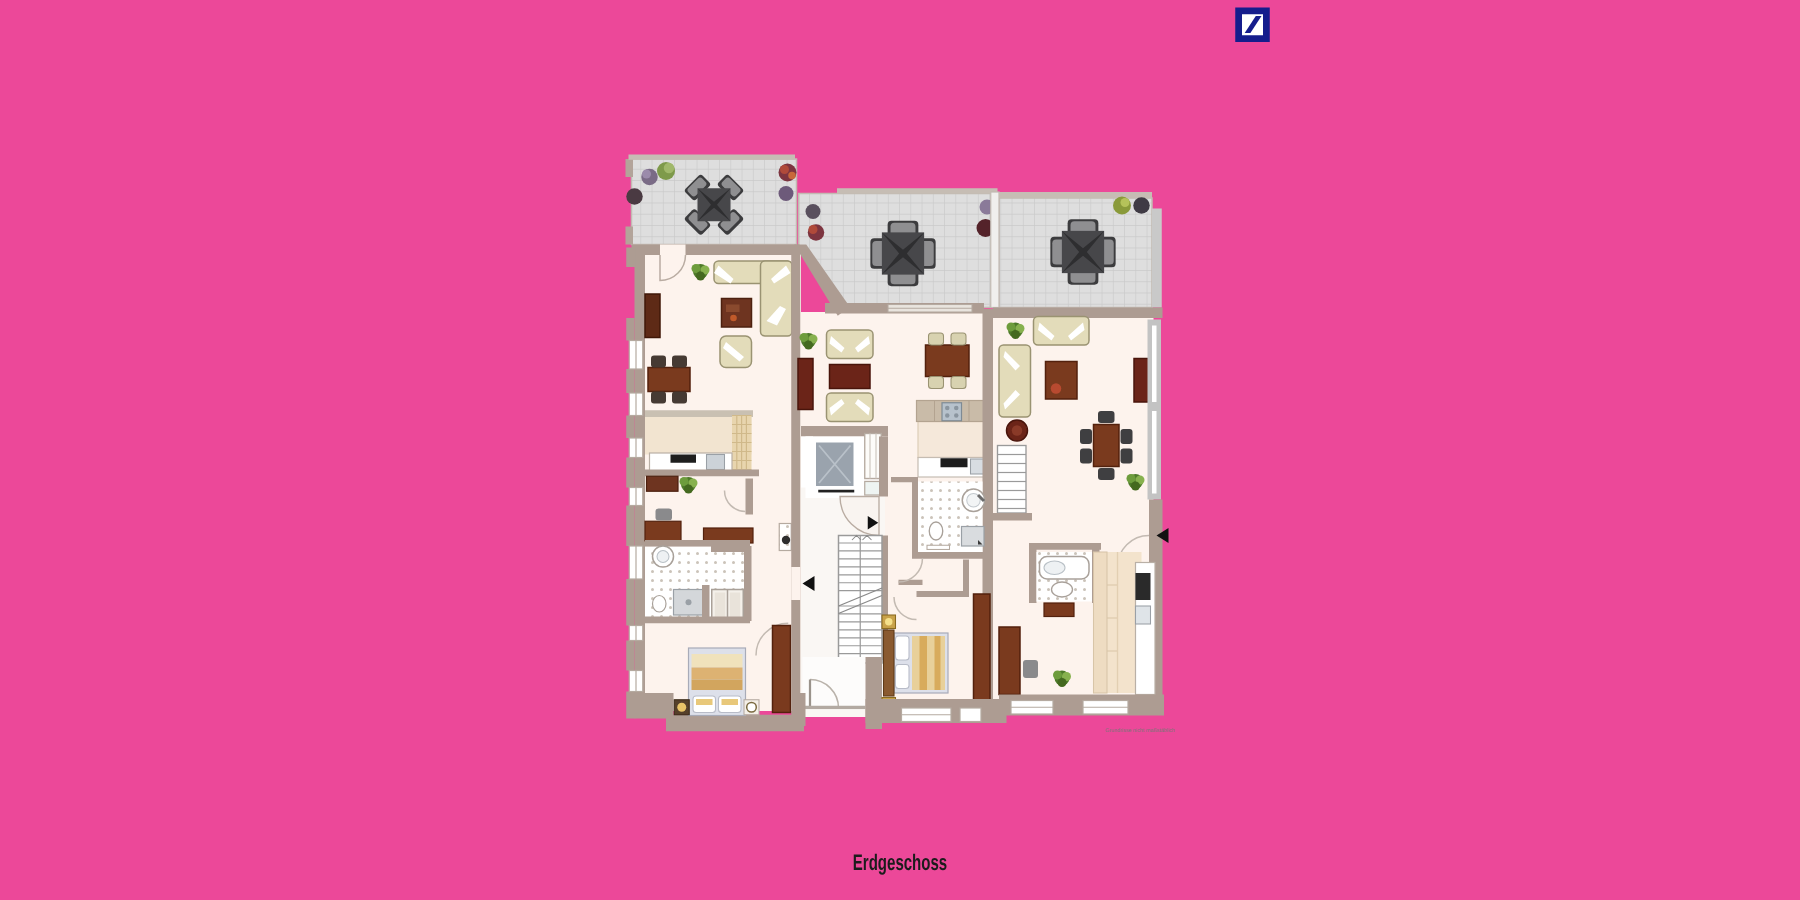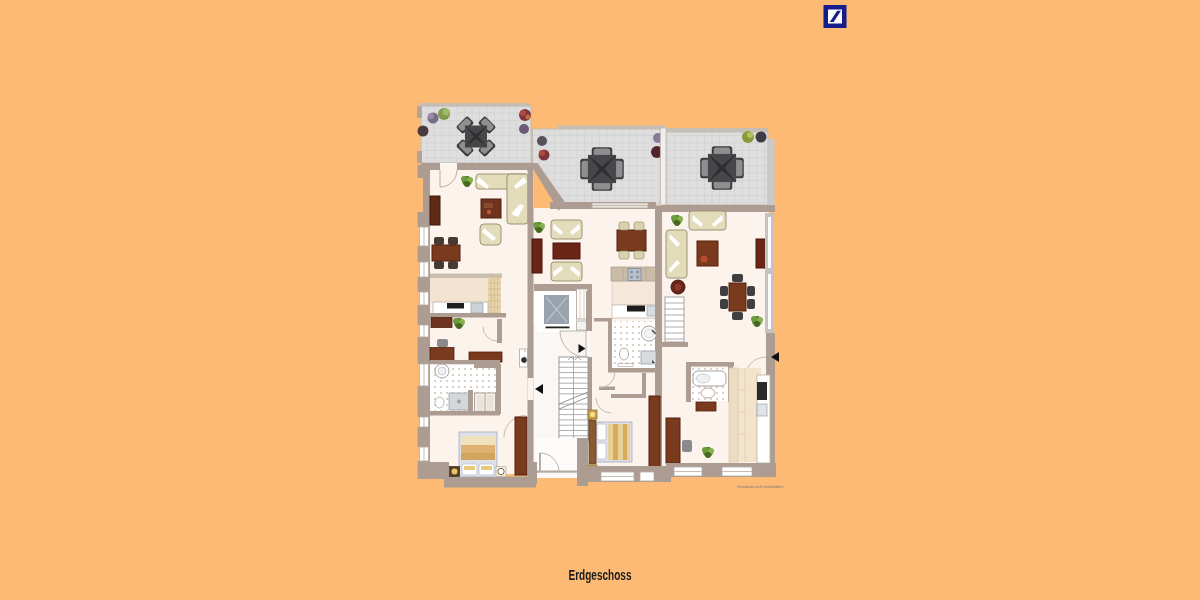--- a/index.html
+++ b/index.html
@@ -1,16 +1,16 @@
 <!DOCTYPE html>
 <html><head>
 <meta charset="utf-8">
 <style>
   html,body{margin:0;padding:0;background:#ffffff;}
-  .page{position:relative;width:1200px;height:600px;background:#fdba74;overflow:hidden;
+  .page{position:relative;width:1200px;height:600px;background:#ec4899;overflow:hidden;
         font-family:"Liberation Sans", sans-serif;}
 </style>
 </head>
 <body>
 <div class="page">
 <svg width="1200" height="600" viewBox="0 0 1200 600" xmlns="http://www.w3.org/2000/svg" shape-rendering="auto">
 <defs>
 
   <g id="patio">
     <rect x="-8" y="-17" width="16" height="10" rx="2" fill="#3c3c3e"></rect>

